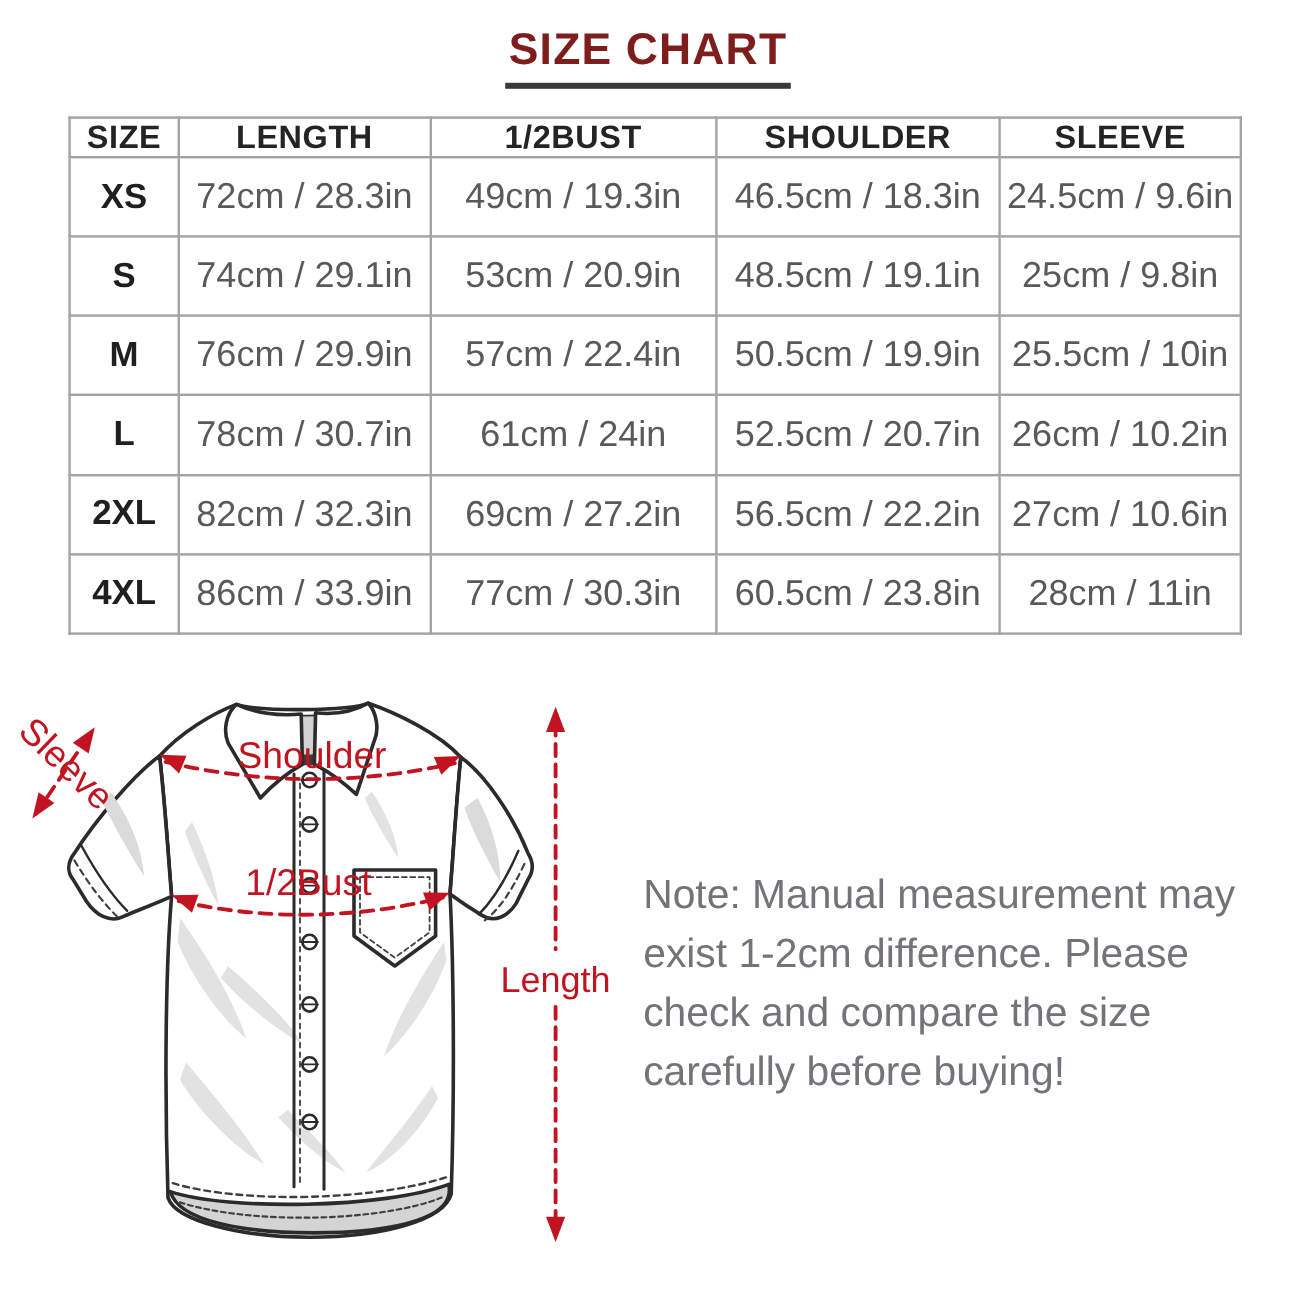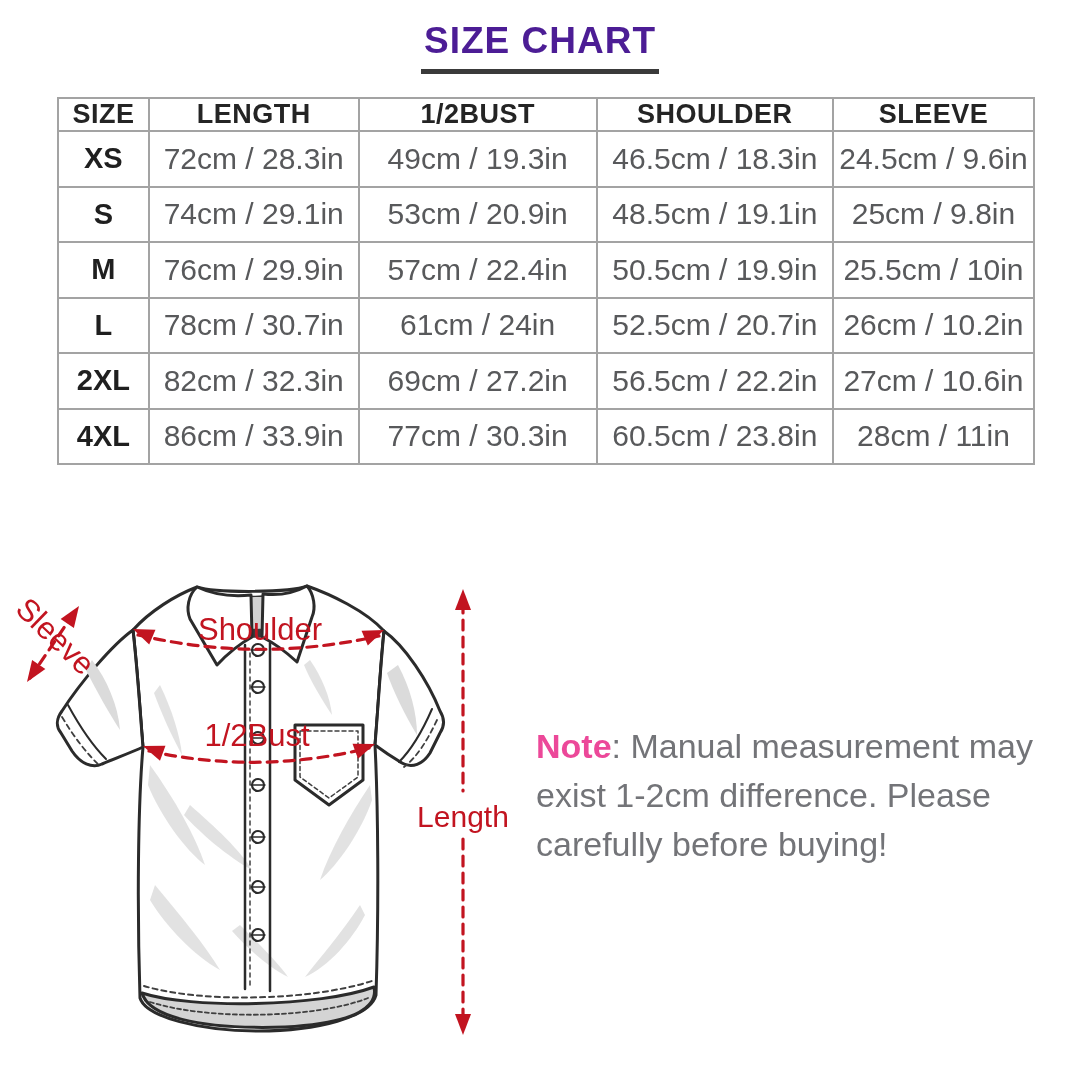--- a/index.html
+++ b/index.html
@@ -3,44 +3,44 @@
 <meta charset="utf-8">
 <style>
   html,body{margin:0;padding:0;background:#ffffff;}
   .canvas{
     position:relative;width:1080px;height:1080px;background:#ffffff;
     font-family:"Liberation Sans",sans-serif;overflow:hidden;
   }
   
   .title-wrap{position:absolute;top:20px;left:0;width:100%;text-align:center;}
   .title{
-    display:inline-block;font-size:37px;font-weight:bold;color:#4c1d95;
+    display:inline-block;font-size:37px;font-weight:bold;color:#7f1d1d;
     letter-spacing:1px;border-bottom:5px solid #3a3a3a;padding:0 3px 7px 3px;
   }
   
   table.size-table{
-    position:absolute;left:57px;top:97px;width:978px;height:368px;
+    position:absolute;left:57px;top:97px;width:978px;height:432px;
     border-collapse:collapse;table-layout:fixed;background:#fff;
   }
   .size-table th,.size-table td{
     border:2px solid #a3a3a3;text-align:center;vertical-align:middle;padding:0;
     white-space:nowrap;overflow:hidden;
   }
   .size-table th{font-size:27px;font-weight:bold;color:#242424;letter-spacing:.5px;}
   .size-table td{font-size:30px;color:#58595b;font-weight:400;}
   .size-table td.size-col{font-size:29px;font-weight:bold;color:#1f1f1f;}
   
   svg.shirt{position:absolute;left:0;top:565px;overflow:visible;}
   svg.shirt text.red-label{fill:#c21420;font-family:"Liberation Sans",sans-serif;}
   
   .note{
     position:absolute;left:536px;top:722px;width:500px;
     font-size:34px;line-height:49px;color:#737478;
   }
-  .note b{font-weight:bold;color:#ec4899;}
+  .note b{font-weight:normal;color:#737373;}
 </style>
 </head>
 <body>
 
 <div class="canvas">
 
   <div class="title-wrap">
     <span class="title">SIZE CHART</span>
   </div>
 
@@ -213,16 +213,17 @@
         <text class="red-label" font-size="31" x="260" y="75" text-anchor="middle">Shoulder</text>
         <text class="red-label" font-size="31" x="257" y="181" text-anchor="middle">1/2Bust</text>
         <text class="red-label" font-size="30" x="463" y="262" text-anchor="middle">Length</text>
       </g>
     </g>
   </svg>
 
   <div class="note">
     <div class="note-line"><b>Note</b><span>: Manual measurement may</span></div>
     <div class="note-line">exist 1-2cm difference. Please</div>
+    <div class="note-line">check and compare the size</div>
     <div class="note-line">carefully before buying!</div>
   </div>
 
 </div>
 
 </body></html>

